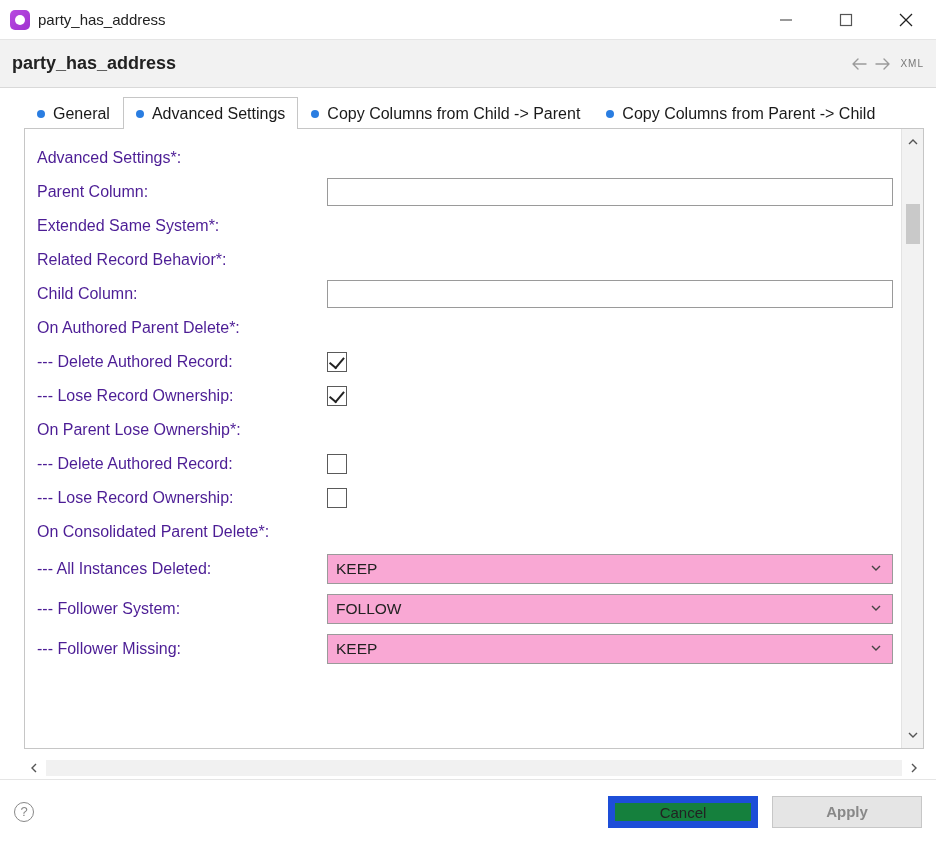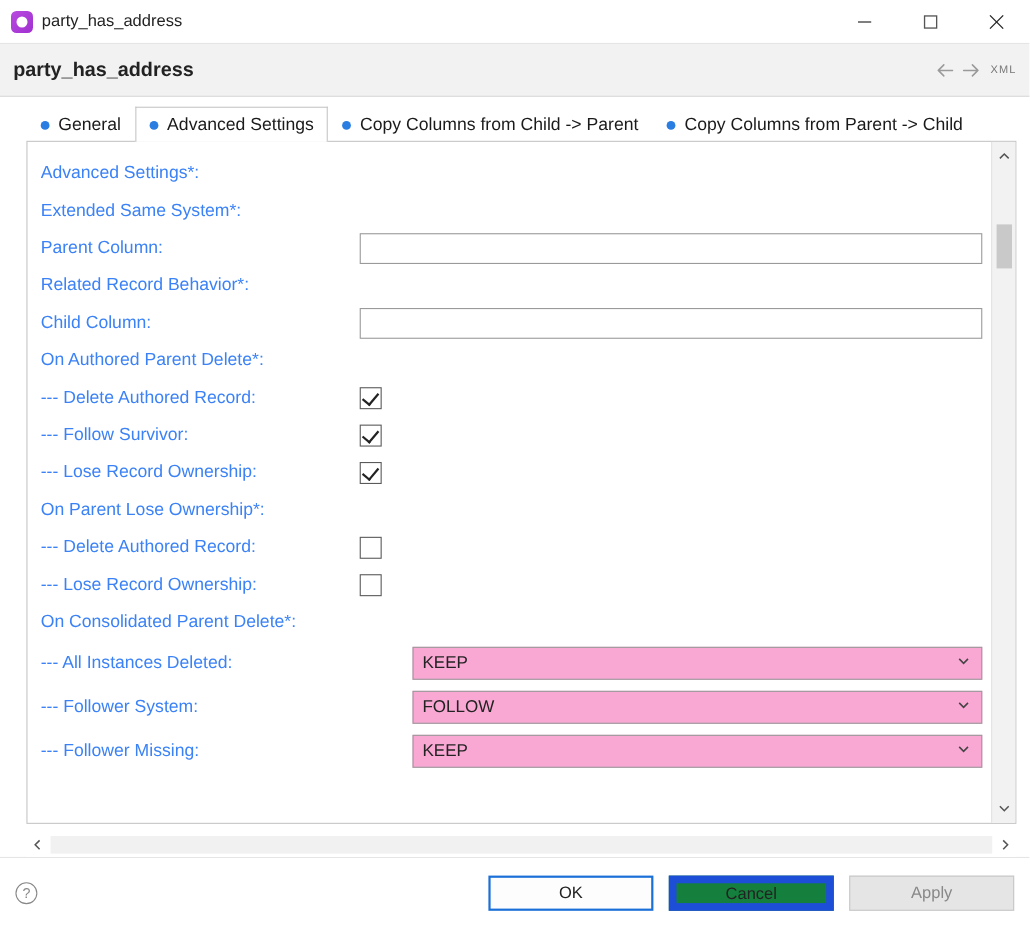--- a/index.html
+++ b/index.html
@@ -129,21 +129,21 @@
   }
   .row {
     display: flex;
     align-items: center;
     height: 34px;
   }
   .row .label {
     width: 290px;
     flex: 0 0 290px;
     font-size: 16px;
-    color: #3b82f6;
+    color: #4c1d95;
     white-space: nowrap;
   }
   .row .field {
     flex: 1;
   }
   .textinput {
     width: 100%;
     height: 28px;
     border: 1px solid #9a9a9a;
     padding: 2px 6px;
@@ -175,21 +175,21 @@
     padding: 0 8px;
     font-size: 15.5px;
     position: relative;
   }
   .select .chev {
     position: absolute;
     right: 10px; top: 50%;
     transform: translateY(-50%);
     color: #444;
   }
-  .row.sel { height: 40px; gap: 48px; }
+  .row.sel { height: 40px; }
   .row.sel .label { line-height: 40px; }
   
   .vscroll {
     width: 22px;
     flex: 0 0 22px;
     background: #f2f2f2;
     border-left: 1px solid #e3e3e3;
     display: flex;
     flex-direction: column;
     align-items: center;
@@ -251,20 +251,21 @@
     color: #222;
   }
   .footer button.primary {
     border: 2px solid #1a6fd8;
     background: #fdfdfd;
   }
   .footer button.disabled {
     background: #e5e5e5;
     color: #888;
     border: 1px solid #c7c7c7;
+    font-weight: bold;
   }
   .chevsvg { width: 12px; height: 12px; }
 </style>
 </head>
 <body>
 
 <div class="titlebar">
   <div class="app-icon"></div>
   <div class="title">party_has_address</div>
   <div class="spacer"></div>
@@ -325,61 +326,55 @@
   <div class="tab-panel">
     <div class="form-scroll">
       <div class="form-rows">
 
         <div class="row">
           <div class="label">Advanced Settings*:</div>
           <div class="field"></div>
         </div>
 
         <div class="row">
+          <div class="label">Parent Column:</div>
+          <div class="field">
+            <input class="textinput" value="" style="">
+          </div>
+        </div>
+
+        <div class="row">
           <div class="label">Extended Same System*:</div>
           <div class="field"></div>
         </div>
 
         <div class="row">
-          <div class="label">Parent Column:</div>
+          <div class="label">Related Record Behavior*:</div>
+          <div class="field"></div>
+        </div>
+
+        <div class="row">
+          <div class="label">Child Column:</div>
           <div class="field">
             <input class="textinput" value="" style="">
           </div>
         </div>
 
         <div class="row">
-          <div class="label">Related Record Behavior*:</div>
-          <div class="field"></div>
-        </div>
-
-        <div class="row">
-          <div class="label">Child Column:</div>
-          <div class="field">
-            <input class="textinput" value="" style="">
-          </div>
-        </div>
-
-        <div class="row">
           <div class="label">On Authored Parent Delete*:</div>
           <div class="field"></div>
         </div>
 
         <div class="row">
           <div class="label">--- Delete Authored Record:</div>
           <div class="field">
             <div class="checkbox checked"></div>
           </div>
         </div>
 
-        <div class="row">
-          <div class="label">--- Follow Survivor:</div>
-          <div class="field">
-            <div class="checkbox checked"></div>
-          </div>
-        </div>
 
         <div class="row">
           <div class="label">--- Lose Record Ownership:</div>
           <div class="field">
             <div class="checkbox checked"></div>
           </div>
         </div>
 
         <div class="row">
           <div class="label">On Parent Lose Ownership*:</div>
@@ -478,16 +473,15 @@
         </svg>
     </div>
   </div>
 </div>
 
 <div class="footer">
   <div class="help">
     <span>?</span>
   </div>
   <div class="spacer"></div>
-  <button class="primary">OK</button>
   <button>Cancel</button>
   <button class="disabled">Apply</button>
 </div>
 
 </body></html>

